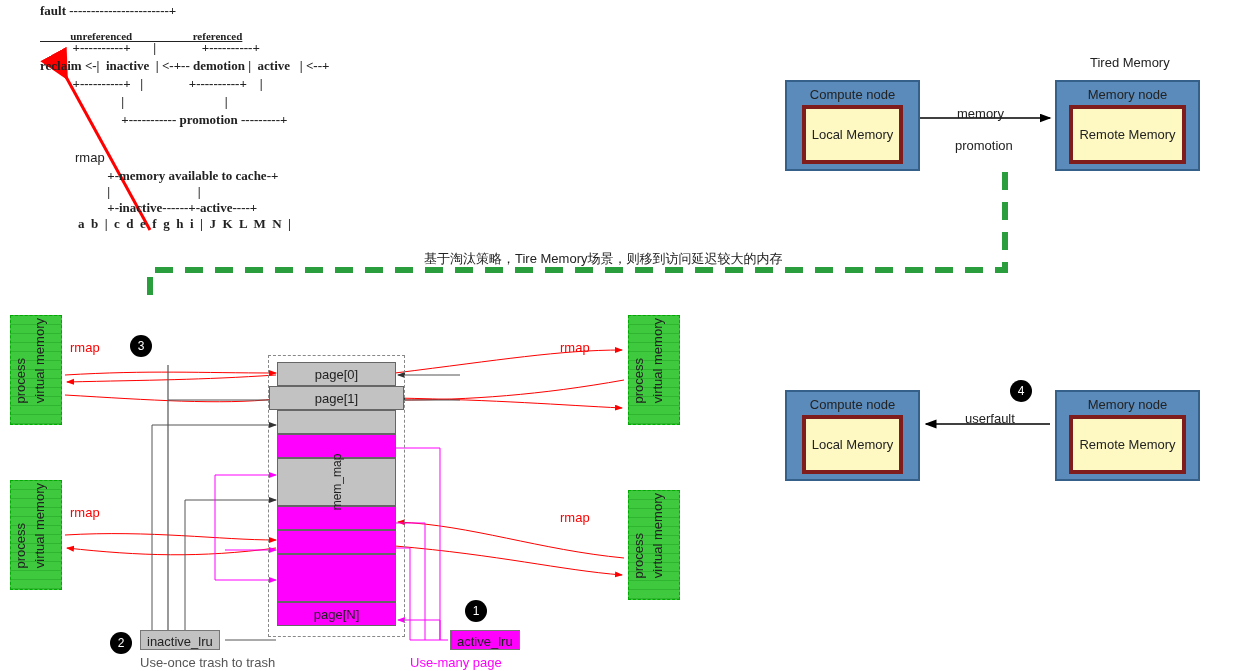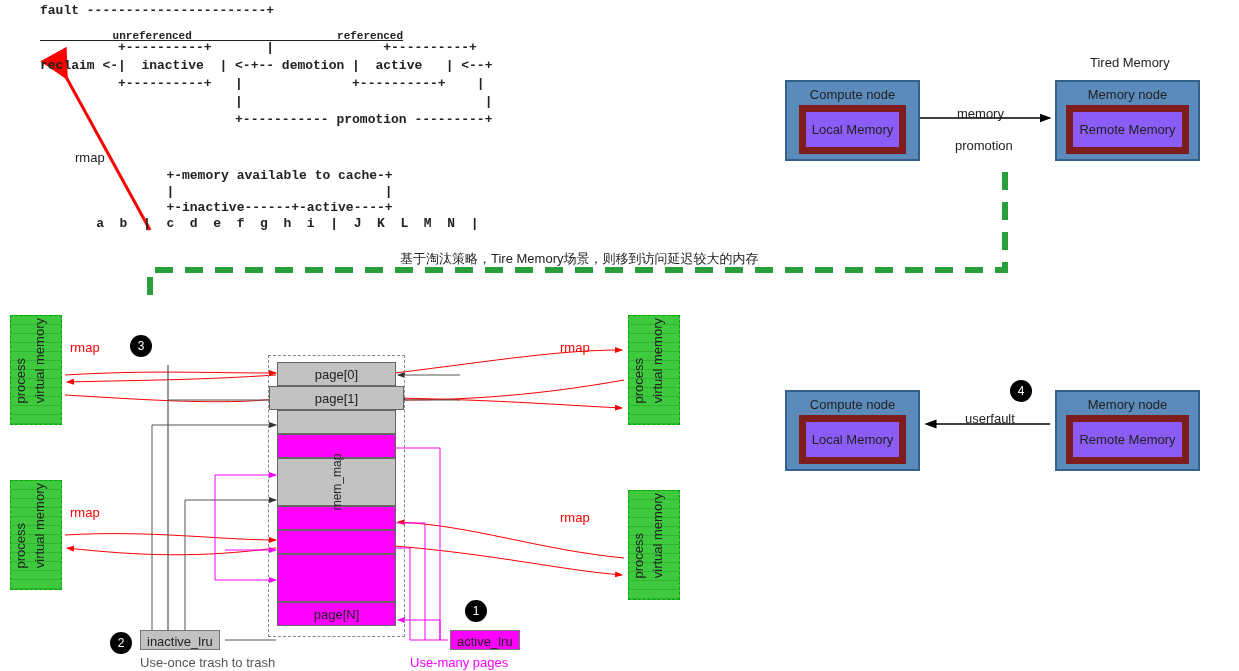--- a/index.html
+++ b/index.html
@@ -1,27 +1,27 @@
 <!DOCTYPE html>
 <html><head>
 <meta charset="utf-8">
 <style>
 html,body{margin:0;padding:0;width:1239px;height:671px;background:#fff;font-family:Arial,Helvetica,sans-serif;font-size:13px;color:#222;overflow:hidden}
-.mono{font-family:Liberation Mono, monospace;font-weight:bold;font-size:13px;white-space:pre}
+.mono{font-family:Liberation Serif, serif;font-weight:bold;font-size:13px;white-space:pre}
 .abs{position:absolute}
 .green-box{background:#3ec93e;border:1px dashed #0a0;box-sizing:border-box;padding:2px 0}
 .vtext{writing-mode:vertical-rl;transform:rotate(180deg)}
 .stripes{background:repeating-linear-gradient(to bottom,#3ec93e 0,#3ec93e 8px,#2fb52f 8px,#2fb52f 9px)}
 .page-block{border:1px solid #666;border-right:1px solid #666;background:#c2c2c2;text-align:center;line-height:24px;height:24px;box-sizing:border-box}
 .page-mag{background:#ff00ff}
 .mem-map-col{border:1px dashed #888}
 .badge{width:22px;height:22px;border-radius:50%;background:#000;color:#fff;text-align:center;line-height:22px;font-size:12px}
 .lru-box{height:20px;line-height:22px;padding:0 6px;border:1px solid #777;box-sizing:border-box}
 .blue-node{background:#5b8bbb;border:2px solid #346089;box-sizing:border-box;text-align:center;padding:5px 0}
-.green-mem{background:#8b5cf6;border:7px solid #7f1d1d;display:inline-block;padding:10px 6px;margin-top:3px}
+.green-mem{background:#fef9c3;border:4px solid #7f1d1d;display:inline-block;padding:18px 6px;margin-top:3px}
 .red{color:#f00}
 .magenta{color:#ff00ff}
 .gray{color:#555}
 svg.arrows{position:absolute;left:0;top:0;width:1239px;height:671px;pointer-events:none}
 </style>
 </head>
 <body>
 
 <svg class="arrows">
   <defs>
@@ -90,21 +90,21 @@
 <div class="abs mono" style="left:40px;top:76px">          +----------+   |              +----------+    |</div>
 <div class="abs mono" style="left:40px;top:94px">                         |                               |</div>
 <div class="abs mono" style="left:40px;top:112px">                         +----------- promotion ---------+</div>
 
 <div class="abs mono" style="left:65px;top:168px">             +-memory available to cache-+</div>
 <div class="abs mono" style="left:65px;top:184px">             |                           |</div>
 <div class="abs mono" style="left:65px;top:200px">             +-inactive------+-active----+</div>
 <div class="abs mono" style="left:65px;top:216px">    a  b  |  c  d  e  f  g  h  i  |  J  K  L  M  N  |</div>
 
 <div class="abs" style="left:75px;top:150px">rmap</div>
-<div class="abs" style="left:400px;top:250px">基于淘汰策略，Tire Memory场景，则移到访问延迟较大的内存</div>
+<div class="abs" style="left:424px;top:250px">基于淘汰策略，Tire Memory场景，则移到访问延迟较大的内存</div>
 
 <div class="abs green-box stripes" style="left:10px;top:315px;width:52px;height:110px">
   <span class="vtext" style="font-size:13px;display:inline-block;margin-left:2px">process</span>
   <span class="vtext" style="font-size:13px;display:inline-block">virtual memory</span>
 </div>
 <div class="abs green-box stripes" style="left:10px;top:480px;width:52px;height:110px">
   <span class="vtext" style="font-size:13px;display:inline-block;margin-left:2px">process</span>
   <span class="vtext" style="font-size:13px;display:inline-block">virtual memory</span>
 </div>
 
@@ -132,21 +132,21 @@
   </div>
   <div class="page-block page-mag" style="margin:0 8px"></div>
   <div class="page-block page-mag" style="margin:0 8px"></div>
   <div class="page-block page-mag" style="margin:0 8px;height:48px"></div>
   <div class="page-block page-mag" style="margin:0 8px 6px 8px">page[N]</div>
 </div>
 
 <div class="abs lru-box" style="left:140px;top:630px;background:#c2c2c2">inactive_lru</div>
 <div class="abs lru-box" style="left:450px;top:630px;background:#ff00ff">active_lru</div>
 <div class="abs gray" style="left:140px;top:655px">Use-once trash to trash</div>
-<div class="abs magenta" style="left:410px;top:655px">Use-many pages</div>
+<div class="abs magenta" style="left:410px;top:655px">Use-many page</div>
 
 <div class="abs badge" style="left:465px;top:600px">1</div>
 <div class="abs badge" style="left:110px;top:632px">2</div>
 <div class="abs badge" style="left:130px;top:335px">3</div>
 <div class="abs badge" style="left:1010px;top:380px">4</div>
 
 <div class="abs" style="left:1090px;top:55px">Tired Memory</div>
 <div class="abs blue-node" style="left:785px;top:80px;width:135px">
   <div>Compute node</div>
   <div class="green-mem">Local Memory</div>

